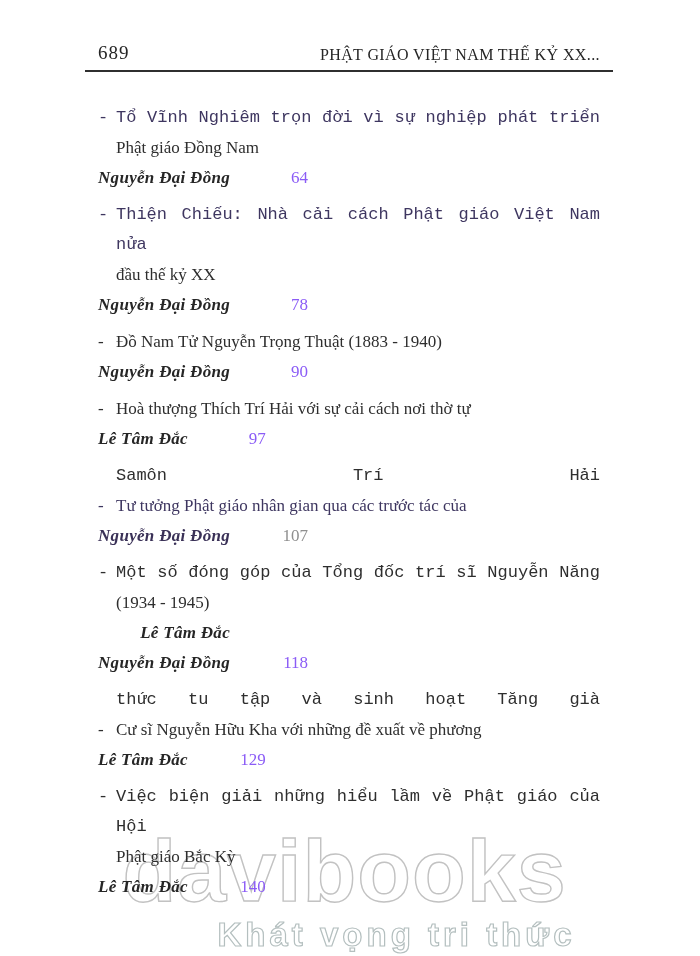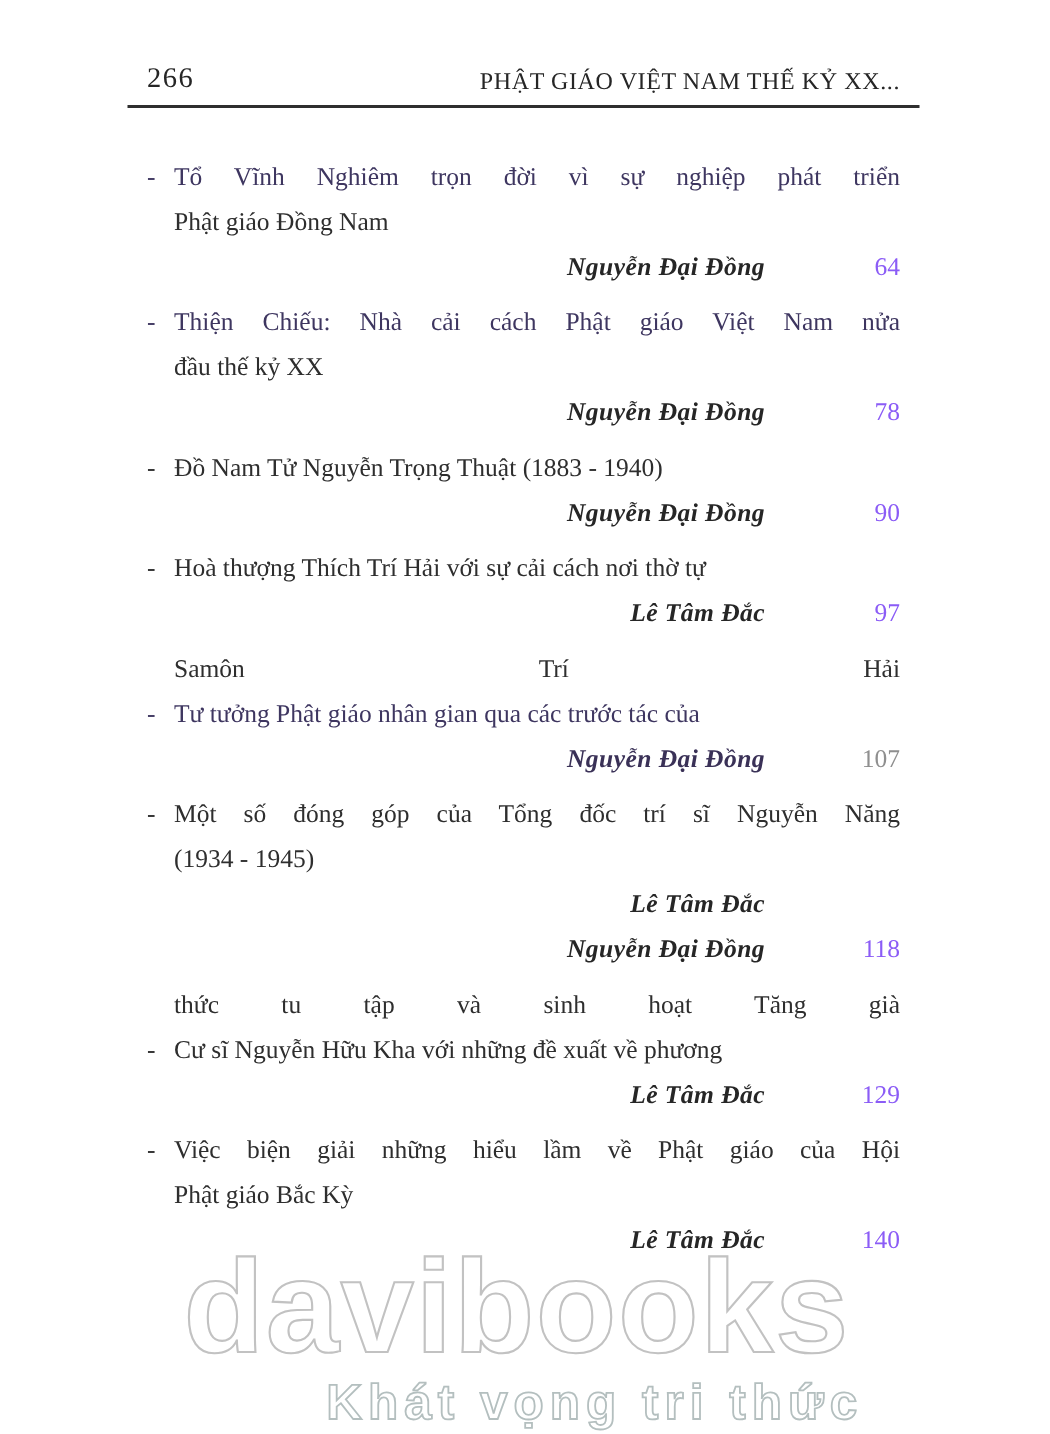--- a/index.html
+++ b/index.html
@@ -53,33 +53,33 @@
   .title {
     position: relative;
     padding-left: 18px;
     font-size: 17px;
     line-height: 30px;
     color: #2e2e2e;
   }
   .title .line:not(:last-child) {
     text-align: justify;
     text-align-last: justify;
+    font-family: Liberation Mono, monospace;
   }
   .title .line:last-child { text-align: left; }
   .title .line.tint { color: #3e3660; }
   .dash {
     display: inline-block;
     width: 18px;
     margin-left: -18px;
   }
   .byline {
     display: flex;
-    justify-content: flex-end;
+    justify-content: flex-start;
     align-items: flex-end;
-    gap: 12px;
   }
   .authors { text-align: right; }
   .author {
     font-style: italic;
     font-weight: bold;
     font-size: 17px;
     line-height: 30px;
     color: #262626;
     letter-spacing: 0.3px;
   }
@@ -131,21 +131,21 @@
     }
   }
 </style>
 </head>
 <body>
 
 <div class="page">
 
   <div class="page-header">
     <div class="header-row">
-      <span class="folio">266</span>
+      <span class="folio">689</span>
       <span class="running-title">PHẬT GIÁO VIỆT NAM THẾ KỶ XX...</span>
     </div>
     <div class="header-rule"></div>
   </div>
 
   <div class="toc">
   <div class="entry">
     <div class="title">
           <div class="line tint"><span class="dash">-</span>Tổ Vĩnh Nghiêm trọn đời vì sự nghiệp phát triển</div>
           <div class="line">Phật giáo Đồng Nam</div>

